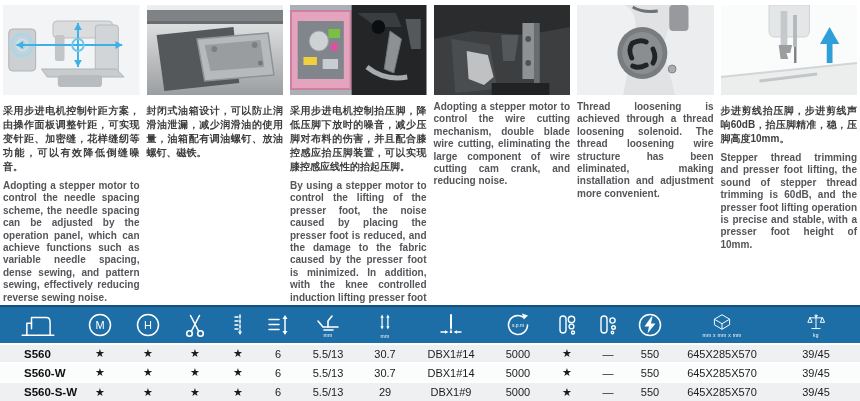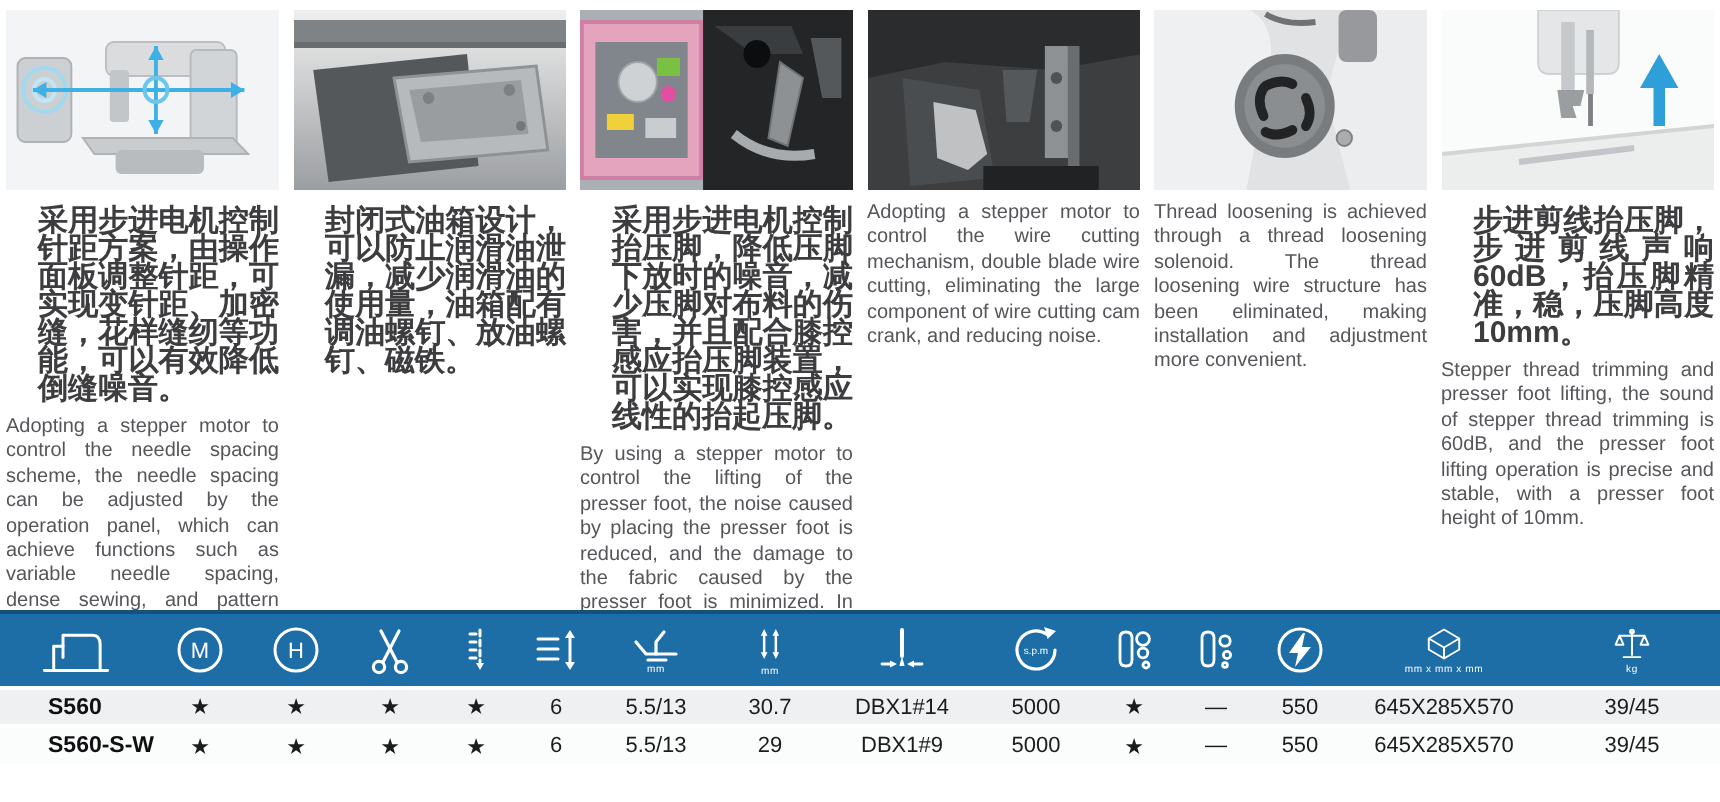--- a/index.html
+++ b/index.html
@@ -11,26 +11,26 @@
   
   .features{
     position:absolute;top:0;left:0;width:860px;height:305px;
     display:grid;grid-template-columns:repeat(6,1fr);column-gap:7px;
     padding:5px 3px 0 3px;box-sizing:border-box;overflow:hidden;
   }
   .feature{min-width:0;}
   .feature .img{height:90px;overflow:hidden;}
   .feature .img svg{display:block;width:100%;height:100%;}
   .zh{
-    margin:9px 0 0 16px;font-size:15px;line-height:14px;font-weight:bold;
+    margin:9px 0 0 0;font-size:10px;line-height:14px;font-weight:bold;
     color:#3d3d3f;text-align:justify;
   }
   .en{
     margin:6px 0 0 0;font-size:10px;line-height:12.4px;
-    color:#55565a;text-align:justify;
+    color:#55565a;text-align:justify;font-weight:bold;
   }
   
   .spec-wrap{position:absolute;top:305px;left:0;width:860px;}
   table.spec{width:860px;border-collapse:collapse;table-layout:fixed;}
   thead tr{background:#1d6da6;height:38px;}
   thead{border-top:2px solid #14517e;}
   th{padding:0;vertical-align:middle;font-weight:normal;}
   th svg{display:block;margin:0 auto;}
   .sub{
     display:block;font-size:5px;line-height:6px;color:#ffffff;text-align:center;
@@ -321,20 +321,37 @@
       <td>30.7</td>
       <td>DBX1#14</td>
       <td>5000</td>
       <td>★</td>
       <td>—</td>
       <td>550</td>
       <td>645X285X570</td>
       <td>39/45</td>
     </tr>
     <tr>
+      <td class="model">S560-W</td>
+      <td>★</td>
+      <td>★</td>
+      <td>★</td>
+      <td>★</td>
+      <td>6</td>
+      <td>5.5/13</td>
+      <td>30.7</td>
+      <td>DBX1#14</td>
+      <td>5000</td>
+      <td>★</td>
+      <td>—</td>
+      <td>550</td>
+      <td>645X285X570</td>
+      <td>39/45</td>
+    </tr>
+    <tr>
       <td class="model">S560-S-W</td>
       <td>★</td>
       <td>★</td>
       <td>★</td>
       <td>★</td>
       <td>6</td>
       <td>5.5/13</td>
       <td>29</td>
       <td>DBX1#9</td>
       <td>5000</td>

